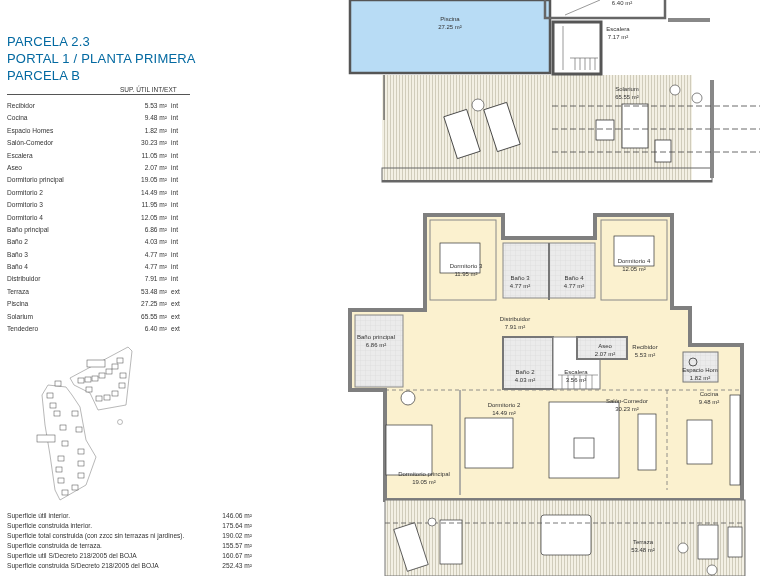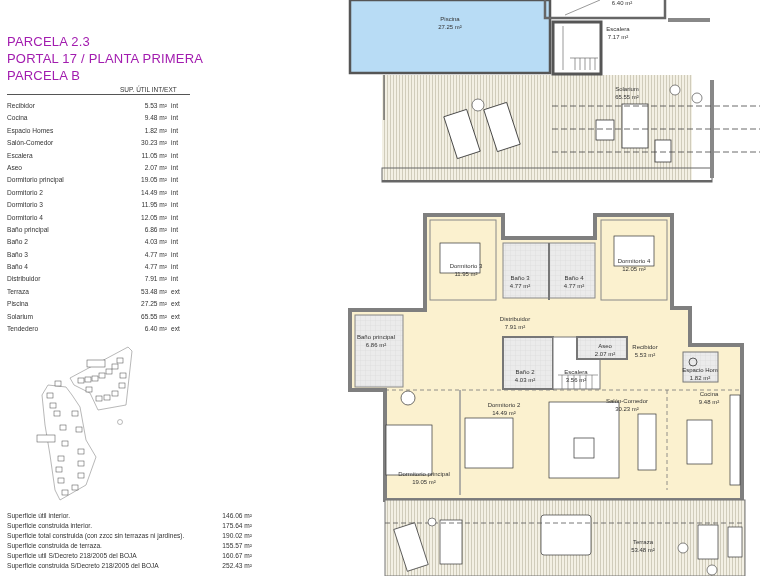--- a/index.html
+++ b/index.html
@@ -1,38 +1,38 @@
 <!DOCTYPE html>
 <html><head>
 <meta charset="utf-8">
 <style>
   html,body{margin:0;padding:0;background:#ffffff;}
   body{width:768px;height:576px;position:relative;overflow:hidden;font-family:"Liberation Sans",sans-serif;color:#222;}
-  .title{position:absolute;left:7px;font-size:13px;letter-spacing:0.2px;color:#a21caf;}
+  .title{position:absolute;left:7px;font-size:13px;letter-spacing:0.2px;color:#0369a1;}
   .t1{top:34px}.t2{top:51px}.t3{top:68px}
   .colhdr{position:absolute;left:120px;top:86px;font-size:6.5px;color:#333;}
   .rule{position:absolute;left:7px;top:94px;width:183px;height:1.4px;background:#555;}
   .rows{position:absolute;left:7px;top:100px;width:190px;}
   .row{height:12.4px;font-size:6.6px;position:relative;color:#333;}
   .row .n{position:absolute;left:0;top:2px;}
   .row .v{position:absolute;right:30px;top:2px;text-align:right;}
   .row .k{position:absolute;left:164px;top:2px;}
   .sum{position:absolute;left:7px;top:511px;width:245px;}
   .srow{height:10px;font-size:6.6px;position:relative;color:#333;}
   .srow .n{position:absolute;left:0;top:1px;}
   .srow .v{position:absolute;right:0;top:1px;}
   .map{position:absolute;left:0;top:345px;width:170px;height:160px;}
   .plan{position:absolute;left:0;top:0;width:768px;height:576px;}
   .lbl{font-family:"Liberation Sans",sans-serif;font-size:6px;fill:#333;text-anchor:middle;}
 </style>
 </head>
 <body>
 
 <div class="title t1">PARCELA 2.3</div>
-<div class="title t2">PORTAL 17 / PLANTA PRIMERA</div>
+<div class="title t2">PORTAL 1 / PLANTA PRIMERA</div>
 <div class="title t3">PARCELA B</div>
 <div class="colhdr">SUP. ÚTIL INT/EXT</div>
 <div class="rule"></div>
 
 <div class="rows">
   <div class="row">
       <span class="n">Recibidor</span>
       <span class="v">5.53 m²</span>
       <span class="k">int</span>
     </div>

